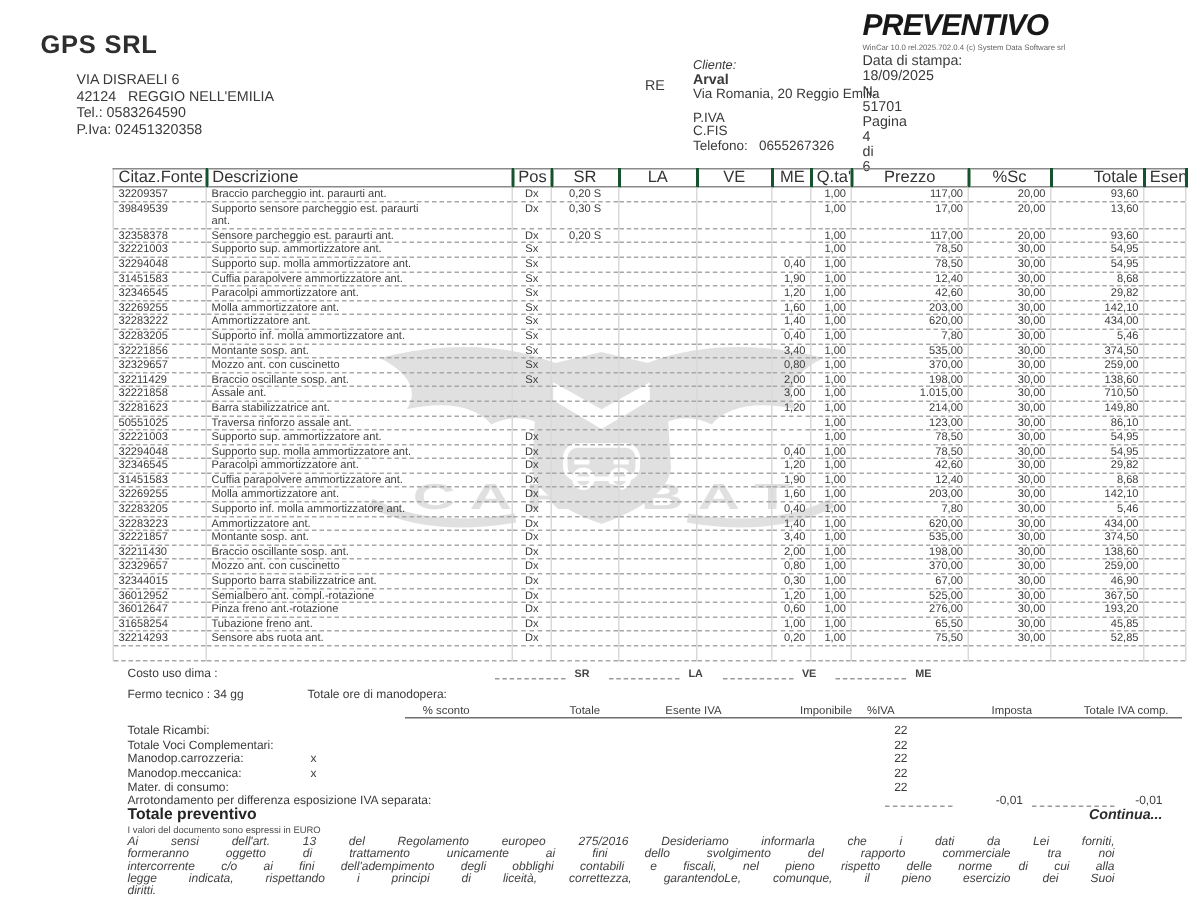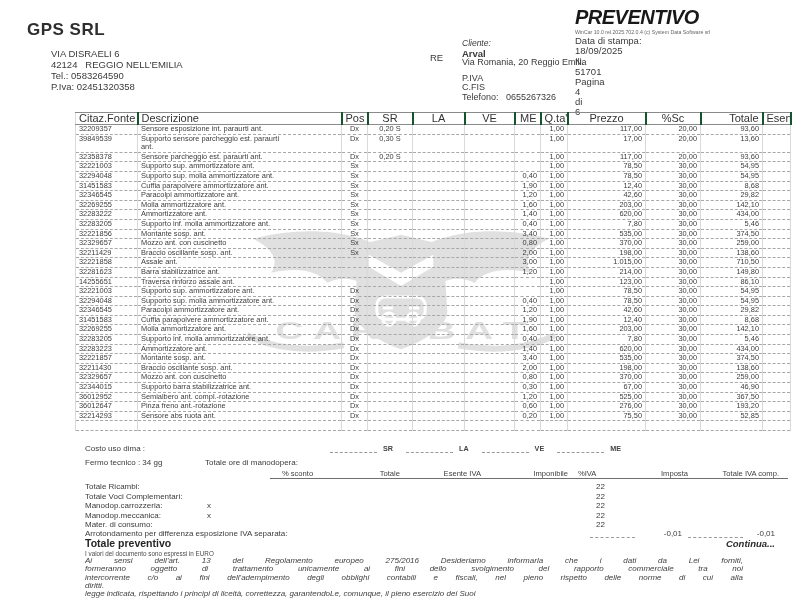--- a/index.html
+++ b/index.html
@@ -166,21 +166,21 @@
         <th class="c-qty">Q.ta'</th>
         <th class="c-price">Prezzo</th>
         <th class="c-disc">%Sc</th>
         <th class="c-total">Totale</th>
         <th class="c-esente">Esente</th>
       </tr>
   </thead>
   <tbody>
       <tr>
         <td class="c-code">32209357</td>
-        <td class="c-desc">Sensore esposizione int. paraurti ant.</td>
+        <td class="c-desc">Braccio parcheggio int. paraurti ant.</td>
         <td class="c-pos">Dx</td>
         <td class="c-sr">0,20 S</td>
         <td class="c-la"></td>
         <td class="c-ve"></td>
         <td class="c-me"></td>
         <td class="c-qty">1,00</td>
         <td class="c-price">117,00</td>
         <td class="c-disc">20,00</td>
         <td class="c-total">93,60</td>
         <td class="c-esente"></td>
@@ -376,21 +376,21 @@
         <td class="c-la"></td>
         <td class="c-ve"></td>
         <td class="c-me">1,20</td>
         <td class="c-qty">1,00</td>
         <td class="c-price">214,00</td>
         <td class="c-disc">30,00</td>
         <td class="c-total">149,80</td>
         <td class="c-esente"></td>
       </tr>
       <tr>
-        <td class="c-code">14255651</td>
+        <td class="c-code">50551025</td>
         <td class="c-desc">Traversa rinforzo assale ant.</td>
         <td class="c-pos"></td>
         <td class="c-sr"></td>
         <td class="c-la"></td>
         <td class="c-ve"></td>
         <td class="c-me"></td>
         <td class="c-qty">1,00</td>
         <td class="c-price">123,00</td>
         <td class="c-disc">30,00</td>
         <td class="c-total">86,10</td>
@@ -569,20 +569,34 @@
         <td class="c-desc">Pinza freno ant.-rotazione</td>
         <td class="c-pos">Dx</td>
         <td class="c-sr"></td>
         <td class="c-la"></td>
         <td class="c-ve"></td>
         <td class="c-me">0,60</td>
         <td class="c-qty">1,00</td>
         <td class="c-price">276,00</td>
         <td class="c-disc">30,00</td>
         <td class="c-total">193,20</td>
+        <td class="c-esente"></td>
+      </tr>
+      <tr>
+        <td class="c-code">31658254</td>
+        <td class="c-desc">Tubazione freno ant.</td>
+        <td class="c-pos">Dx</td>
+        <td class="c-sr"></td>
+        <td class="c-la"></td>
+        <td class="c-ve"></td>
+        <td class="c-me">1,00</td>
+        <td class="c-qty">1,00</td>
+        <td class="c-price">65,50</td>
+        <td class="c-disc">30,00</td>
+        <td class="c-total">45,85</td>
         <td class="c-esente"></td>
       </tr>
       <tr>
         <td class="c-code">32214293</td>
         <td class="c-desc">Sensore abs ruota ant.</td>
         <td class="c-pos">Dx</td>
         <td class="c-sr"></td>
         <td class="c-la"></td>
         <td class="c-ve"></td>
         <td class="c-me">0,20</td>
@@ -689,16 +703,16 @@
     <span class="t-label">Totale preventivo</span>
     <span class="t-continua">Continua...</span>
   </div>
 
   <div class="f-note">I valori del documento sono espressi in EURO</div>
 
   <div class="legal">
       <div class="legal-line">Ai sensi dell'art. 13 del Regolamento europeo 275/2016   Desideriamo informarla che i dati da Lei forniti,</div>
       <div class="legal-line">formeranno oggetto di trattamento unicamente ai fini dello svolgimento del rapporto commerciale tra noi</div>
       <div class="legal-line">intercorrente c/o ai fini dell'adempimento degli obblighi contabili e fiscali, nel pieno rispetto delle norme di cui alla</div>
+      <div class="legal-line">legge indicata, rispettando i principi di liceità, correttezza, garantendoLe, comunque, il pieno esercizio dei Suoi</div>
       <div class="legal-line">diritti.</div>
-      <div class="legal-line">legge indicata, rispettando i principi di liceità, correttezza, garantendoLe, comunque, il pieno esercizio dei Suoi</div>
     </div>
 </div>
 
 </body></html>

